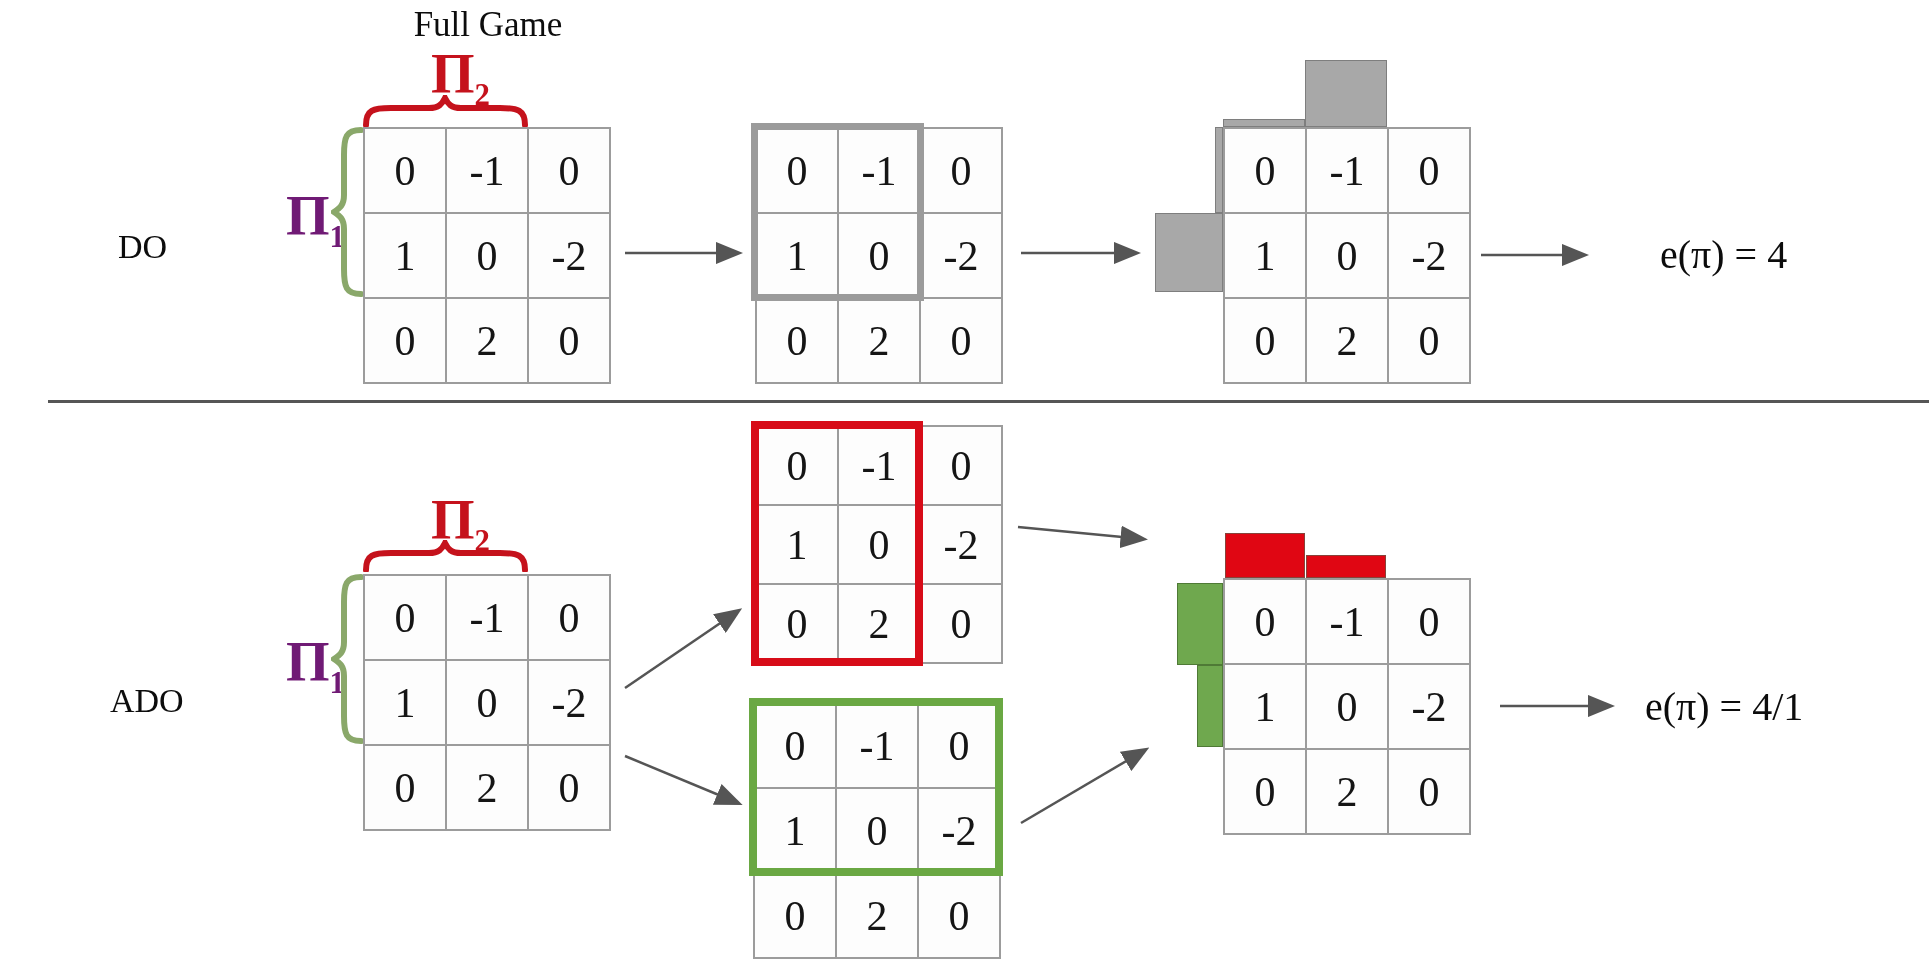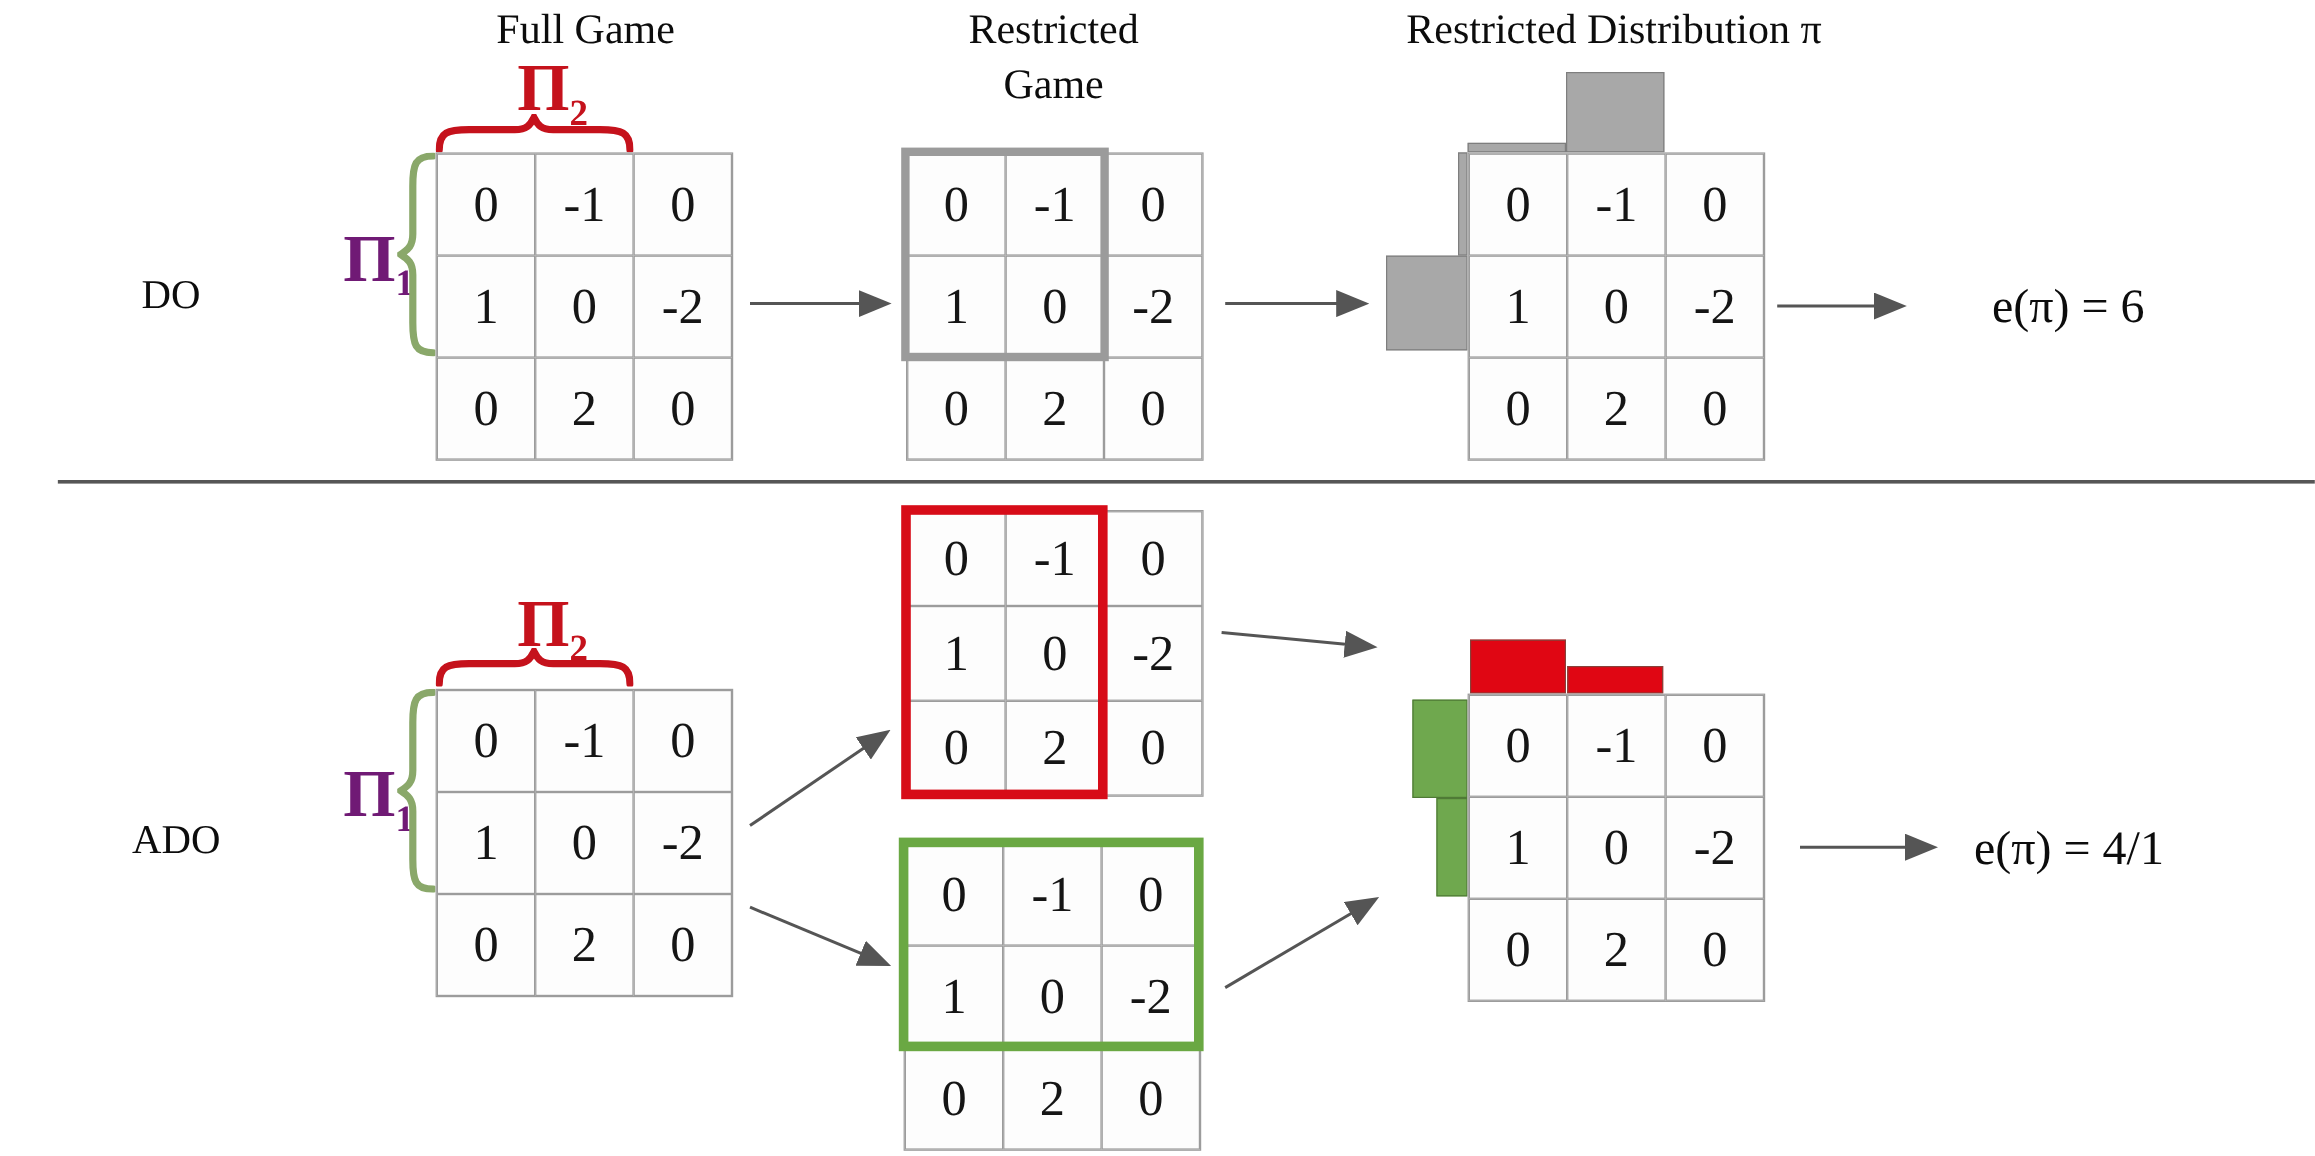--- a/index.html
+++ b/index.html
@@ -29,22 +29,20 @@
   .expl{position:absolute;font-size:40px;white-space:nowrap;color:#0c0c0c;}
   .divider{position:absolute;left:0;top:400px;width:1929px;height:3px;background:#565656;}
   #arrows{position:absolute;left:0;top:0;width:1929px;height:963px;pointer-events:none;}
 </style>
 </head>
 <body>
 
 <div id="canvas">
 
   <div class="hdr" style="left:440px;top:2px;">Full Game</div>
-  <div class="hdr" style="left:830px;top:2px;"><span>Restricted</span><br><span>Game</span></div>
-  <div class="hdr" style="left:1297px;top:2px;">Restricted Distribution π</div>
 
   <div class="divider"></div>
 
   <div class="rowlabel" style="left:70px;top:228px;">DO</div>
 
   <div class="pi pi-red" style="left:383px;top:46px;"><span>Π</span><sub>2</sub></div>
   <svg class="brace" style="left:315px;top:95px;" width="165" height="32" viewBox="0 0 165 32">
     <path d="M3,30 C3,15 10,13 28,13 L66,13 C76,13 79,9 82,3 C85,9 88,13 98,13 L137,13 C155,13 162,15 162,30" fill="none" stroke="#c5121c" stroke-width="6" stroke-linecap="round"></path>
   </svg>
   <div class="pi pi-green" style="left:238px;top:188px;"><span>Π</span><sub>1</sub></div>
@@ -87,21 +85,21 @@
     <div class="cell">-1</div>
     <div class="cell">0</div>
     <div class="cell">1</div>
     <div class="cell">0</div>
     <div class="cell">-2</div>
     <div class="cell">0</div>
     <div class="cell">2</div>
     <div class="cell">0</div>
   </div>
 
-  <div class="expl" style="left:1612px;top:231px;">e(π) = 6</div>
+  <div class="expl" style="left:1612px;top:231px;">e(π) = 4</div>
 
   <div class="rowlabel" style="left:62px;top:682px;">ADO</div>
 
   <div class="pi pi-red" style="left:383px;top:492px;"><span>Π</span><sub>2</sub></div>
   <svg class="brace" style="left:315px;top:540px;" width="165" height="32" viewBox="0 0 165 32">
     <path d="M3,30 C3,15 10,13 28,13 L66,13 C76,13 79,9 82,3 C85,9 88,13 98,13 L137,13 C155,13 162,15 162,30" fill="none" stroke="#c5121c" stroke-width="6" stroke-linecap="round"></path>
   </svg>
   <div class="pi pi-green" style="left:238px;top:634px;"><span>Π</span><sub>1</sub></div>
   <svg class="brace" style="left:283px;top:574px;" width="32" height="170" viewBox="0 0 32 170">
     <path d="M30,3 C15,3 13,10 13,28 L13,68 C13,78 9,81 3,85 C9,89 13,92 13,102 L13,142 C13,160 15,167 30,167" fill="none" stroke="#8aa86a" stroke-width="6" stroke-linecap="round"></path>

